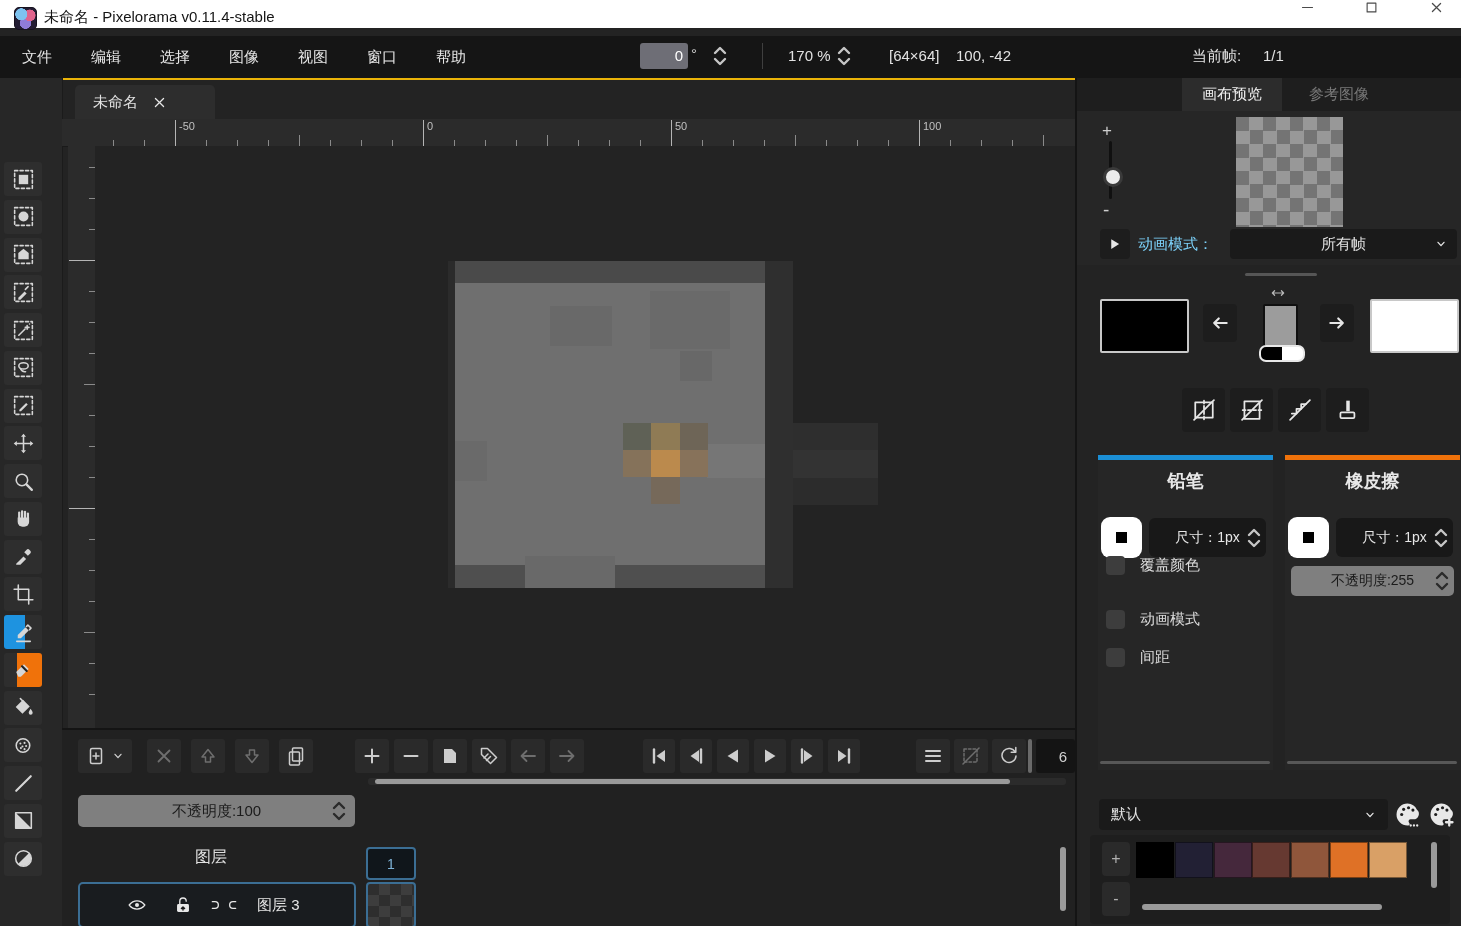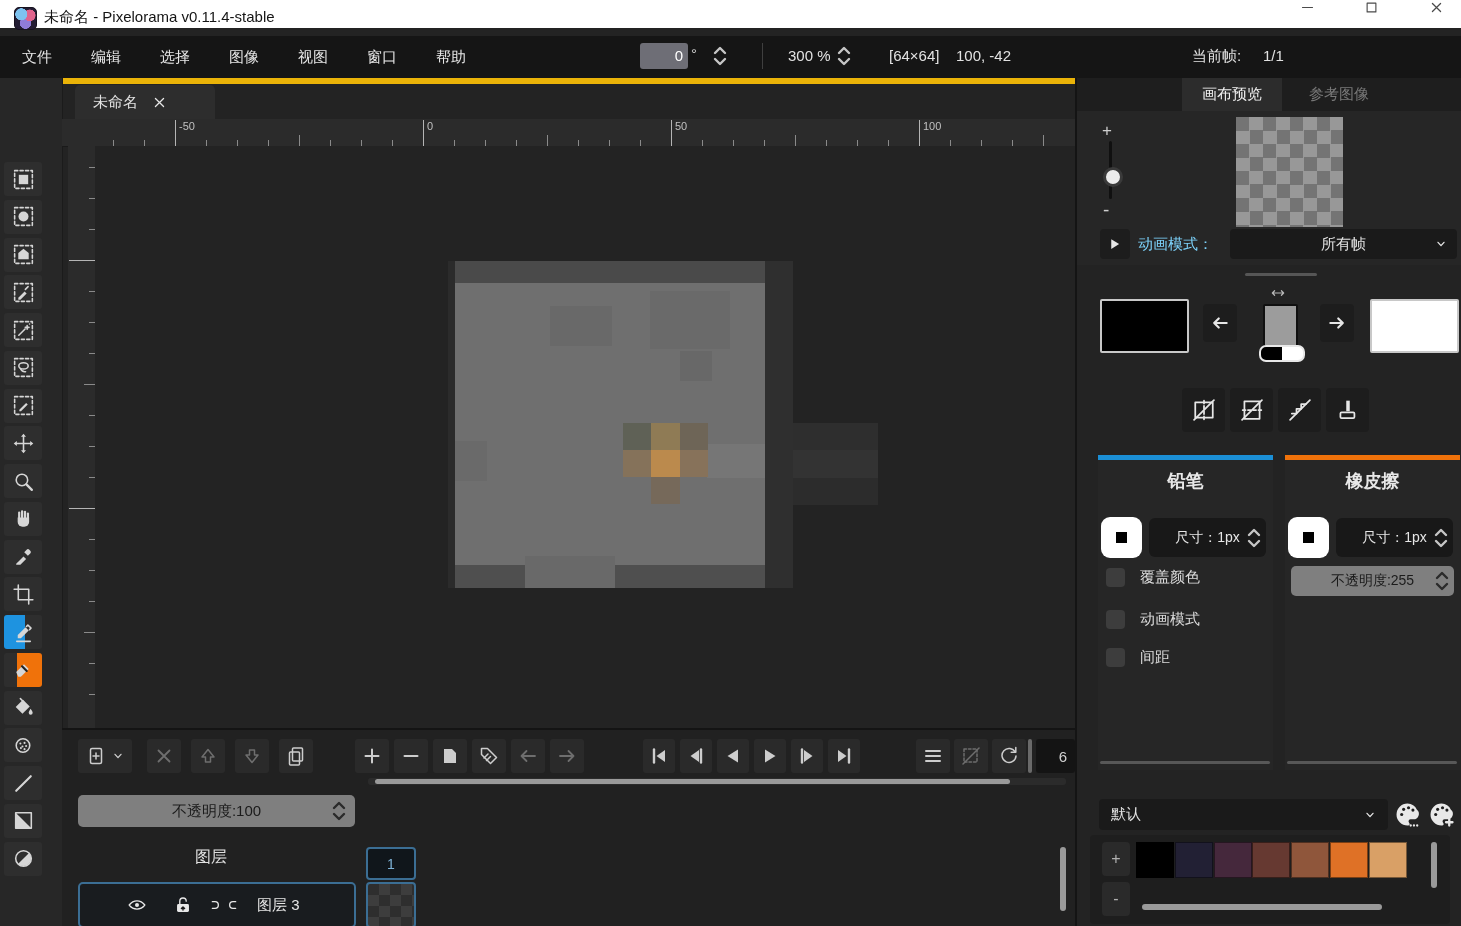--- a/index.html
+++ b/index.html
@@ -12,21 +12,21 @@
   #titlebar{left:0;top:0;width:1461px;height:28px;background:#ffffff;text-align:center;}
   #app-icon{left:14px;top:7px;width:21px;height:21px;border-radius:5px;
     background:radial-gradient(circle at 30% 30%, #7ec3f0 0 28%, transparent 30%),
                radial-gradient(circle at 70% 35%, #e0638c 0 28%, transparent 30%),
                radial-gradient(circle at 50% 72%, #8f7bd8 0 30%, transparent 32%),#241d33;
     border:1px solid #17121f;}
   #title-text{left:44px;top:8px;color:#151515;font-size:15px;}
   .winbtn{top:0px;width:46px;height:34px;color:#4a4a4a;}
   .winbtn .icon{width:15px;height:15px;margin:auto;}
   
-  #menubar{left:0;top:36px;width:1461px;height:42px;background:#151515;border-bottom:6px solid #eab308;}
+  #menubar{left:0;top:36px;width:1461px;height:42px;background:#151515;border-bottom:2px solid #eab308;}
   #menu-items{left:12px;top:0;height:42px;display:flex;align-items:center;gap:27px;padding:0 4px;}
   .menu-item{color:#e6e6e6;font-size:15px;padding:4px 6px;cursor:default;}
   .spin{color:#c6c6c6;width:16px;height:26px;}
   .spin svg{width:100%;height:100%;}
   
   #tool-column{left:0;top:78px;width:62px;height:848px;background:#272727;border-right:1px solid #1b1b1b;}
   .tool-btn{position:absolute;left:4px;width:38px;height:34px;border-radius:3px;background:#2e2e2e;
     display:flex;align-items:center;justify-content:center;color:#d6d6d6;}
   .tool-btn .icon{width:25px;height:25px;}
   
@@ -116,21 +116,21 @@
       <span class="menu-item">窗口</span>
       <span class="menu-item">帮助</span>
     </div>
   <div class="a" style="left:640px;top:7px;width:48px;height:26px;background:#6e6e76;border-radius:3px;color:#fff;
        font-size:15px;text-align:right;line-height:26px;padding-right:5px;box-sizing:border-box">0</div>
   <div class="a txt" style="left:691px;top:9px;color:#cfcfcf">°</div>
   <div class="a spin" style="left:712px;top:7px"><svg viewBox="0 0 16 26" fill="none" stroke="currentColor" stroke-width="2.4" stroke-linecap="round" stroke-linejoin="round">
         <path d="M3 10l5-5 5 5M3 16l5 5 5-5"></path>
       </svg></div>
   <div class="a" style="left:762px;top:7px;width:1px;height:26px;background:#3f3f3f"></div>
-  <div class="a txt" style="left:788px;top:11px">300 %</div>
+  <div class="a txt" style="left:788px;top:11px">170 %</div>
   <div class="a spin" style="left:836px;top:7px"><svg viewBox="0 0 16 26" fill="none" stroke="currentColor" stroke-width="2.4" stroke-linecap="round" stroke-linejoin="round">
         <path d="M3 10l5-5 5 5M3 16l5 5 5-5"></path>
       </svg></div>
   <div class="a txt" style="left:889px;top:11px">[64×64]</div>
   <div class="a txt" style="left:956px;top:11px">100, -42</div>
   <div class="a txt" style="left:1192px;top:11px">当前帧:</div>
   <div class="a txt" style="left:1263px;top:11px">1/1</div>
 </div>
 
 <div class="a" id="tool-column">
@@ -697,21 +697,21 @@
     <div class="brush-btn">
         <i></i>
       </div>
     <div class="size-spin">
       <span>尺寸：1px</span>
       <span class="spin"><svg viewBox="0 0 16 26" fill="none" stroke="currentColor" stroke-width="2.4" stroke-linecap="round" stroke-linejoin="round">
             <path d="M3 10l5-5 5 5M3 16l5 5 5-5"></path>
           </svg></span>
     </div>
     <div id="pencil-checkboxes">
-        <div class="chk-row" style="top: 112px;">
+        <div class="chk-row" style="top: 100px;">
           <div class="chk-box"></div>
           <div class="chk-lbl">覆盖颜色</div>
         </div>
         <div class="chk-row" style="top: 154px;">
           <div class="chk-box"></div>
           <div class="chk-lbl">动画模式</div>
         </div>
         <div class="chk-row" style="top: 192px;">
           <div class="chk-box"></div>
           <div class="chk-lbl">间距</div>

